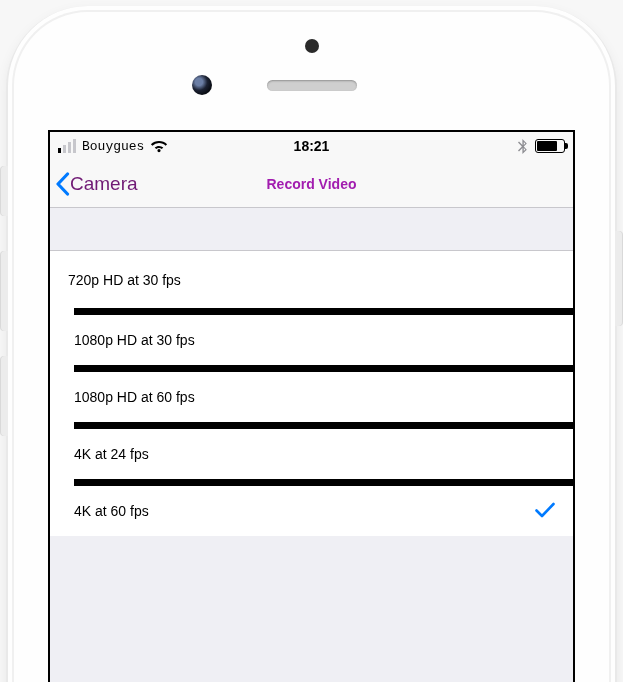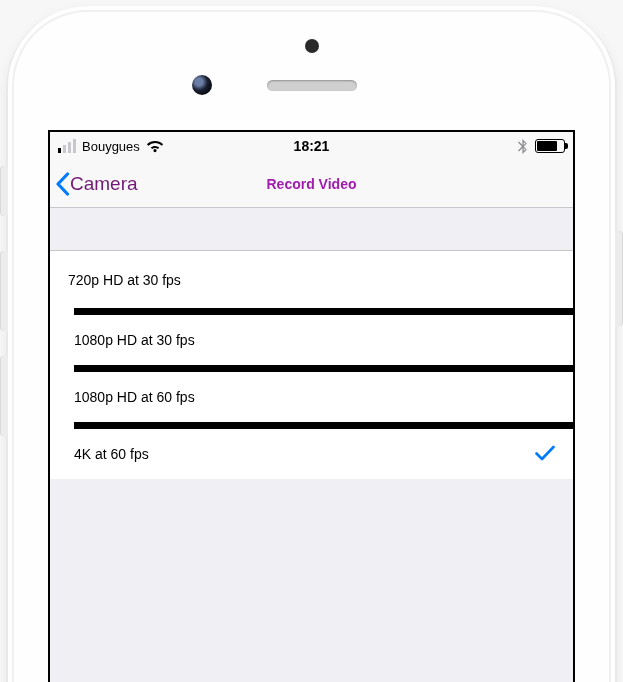--- a/index.html
+++ b/index.html
@@ -27,21 +27,21 @@
     .sb3{top:350px;height:80px;}
     .side-btn-r{position:absolute;right:-7px;top:225px;width:7px;height:95px;background:#ececec;border-radius:0 4px 4px 0;box-shadow:1px 0 0 #d9d9d9;}
     
     .prox{position:absolute;top:33px;left:50%;transform:translateX(-50%);width:14px;height:14px;background:#2a2a2a;border-radius:50%;}
     .speaker{position:absolute;top:74px;left:50%;transform:translateX(-50%);width:90px;height:11px;background:#cfcfcf;border-radius:7px;box-shadow:inset 0 1px 2px rgba(0,0,0,.3);}
     .cam{position:absolute;top:69px;left:184px;width:20px;height:20px;border-radius:50%;background:radial-gradient(circle at 35% 35%,#6b7ea5 0 20%,#1c2233 45%,#0a0d14 70%);}
     
     .screen{position:absolute;top:124px;left:40px;right:40px;bottom:0;background:#efeff4;border:2px solid #000;border-bottom:none;overflow:hidden;}
     
     .status{height:28px;background:#f8f8f8;display:flex;align-items:center;padding:0 8px;font-size:13px;color:#000;}
-    .status .left{display:flex;align-items:center;gap:6px;}
+    .status .left{display:flex;align-items:center;gap:6px;font-family:Liberation Mono, monospace;}
     .status .center{position:absolute;left:0;right:0;text-align:center;font-weight:600;font-size:14px;pointer-events:none;}
     .status .right{margin-left:auto;display:flex;align-items:center;gap:8px;}
     .sig{display:flex;align-items:flex-end;gap:2px;}
     .sig i{width:3px;background:#c7c7cc;display:block;}
     .sig i.on{background:#000;}
     .sig i:nth-child(1){height:5px;} .sig i:nth-child(2){height:8px;} .sig i:nth-child(3){height:11px;} .sig i:nth-child(4){height:14px;}
     .wifi svg{display:block;}
     .bt svg{display:block;}
     .bat{width:30px;height:14px;border:1.5px solid #000;border-radius:3px;position:relative;}
     .bat::after{content:"";position:absolute;right:-4px;top:3px;width:3px;height:6px;background:#000;border-radius:0 2px 2px 0;}
@@ -117,20 +117,23 @@
     <div class="list" id="list">
         <div class="row">
           <span>720p HD at 30 fps</span>
         </div>
         <div class="row">
           <span>1080p HD at 30 fps</span>
         </div>
         <div class="row">
           <span>1080p HD at 60 fps</span>
         </div>
+        <div class="row">
+          <span>4K at 24 fps</span>
+        </div>
         <div class="row sel">
           <span>4K at 60 fps</span>
           <span class="chk"><svg width="20" height="16" viewBox="0 0 20 16">
               <path d="M1.5 8.5 7 14 18.5 2" stroke="#007aff" stroke-width="2.6" fill="none" stroke-linecap="round" stroke-linejoin="round"></path>
             </svg></span>
         </div>
       </div>
 
   </div>
 </div>

